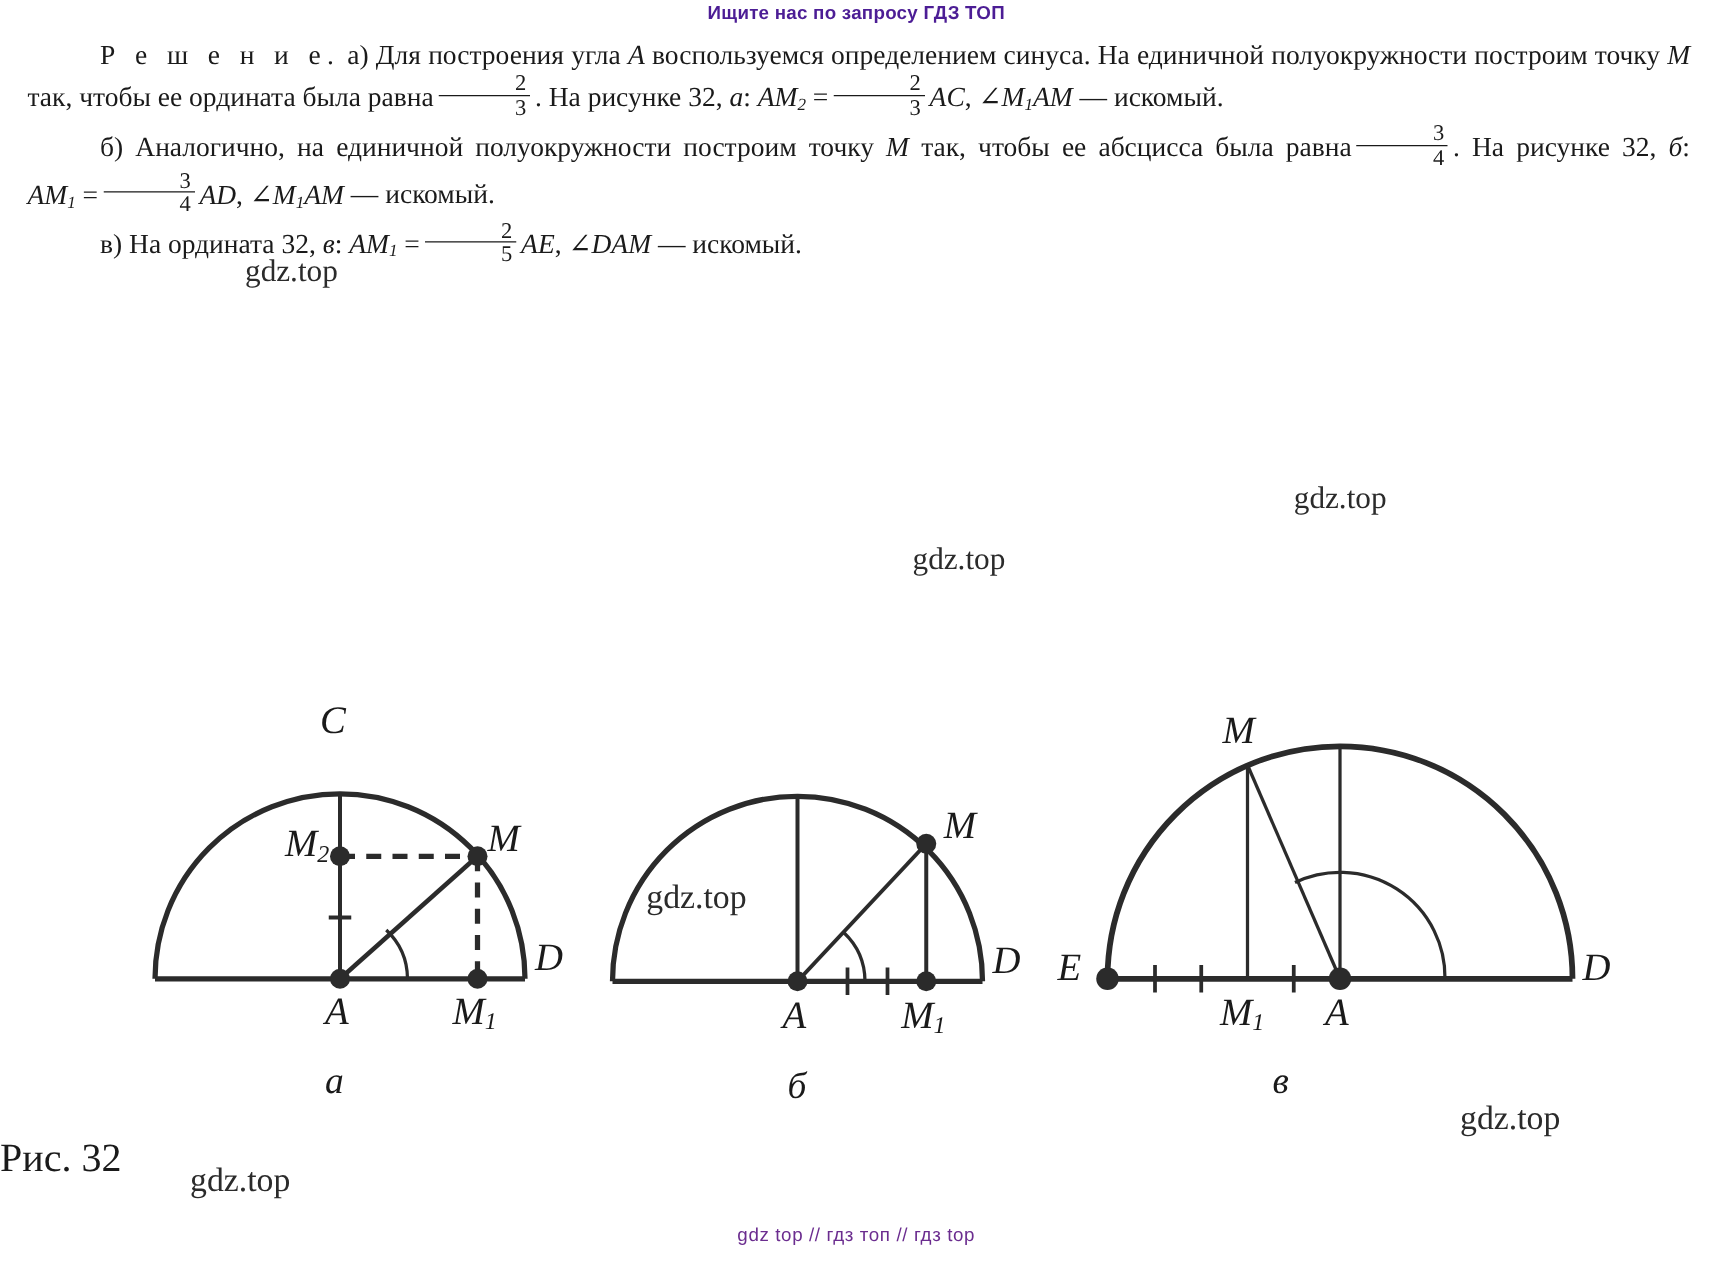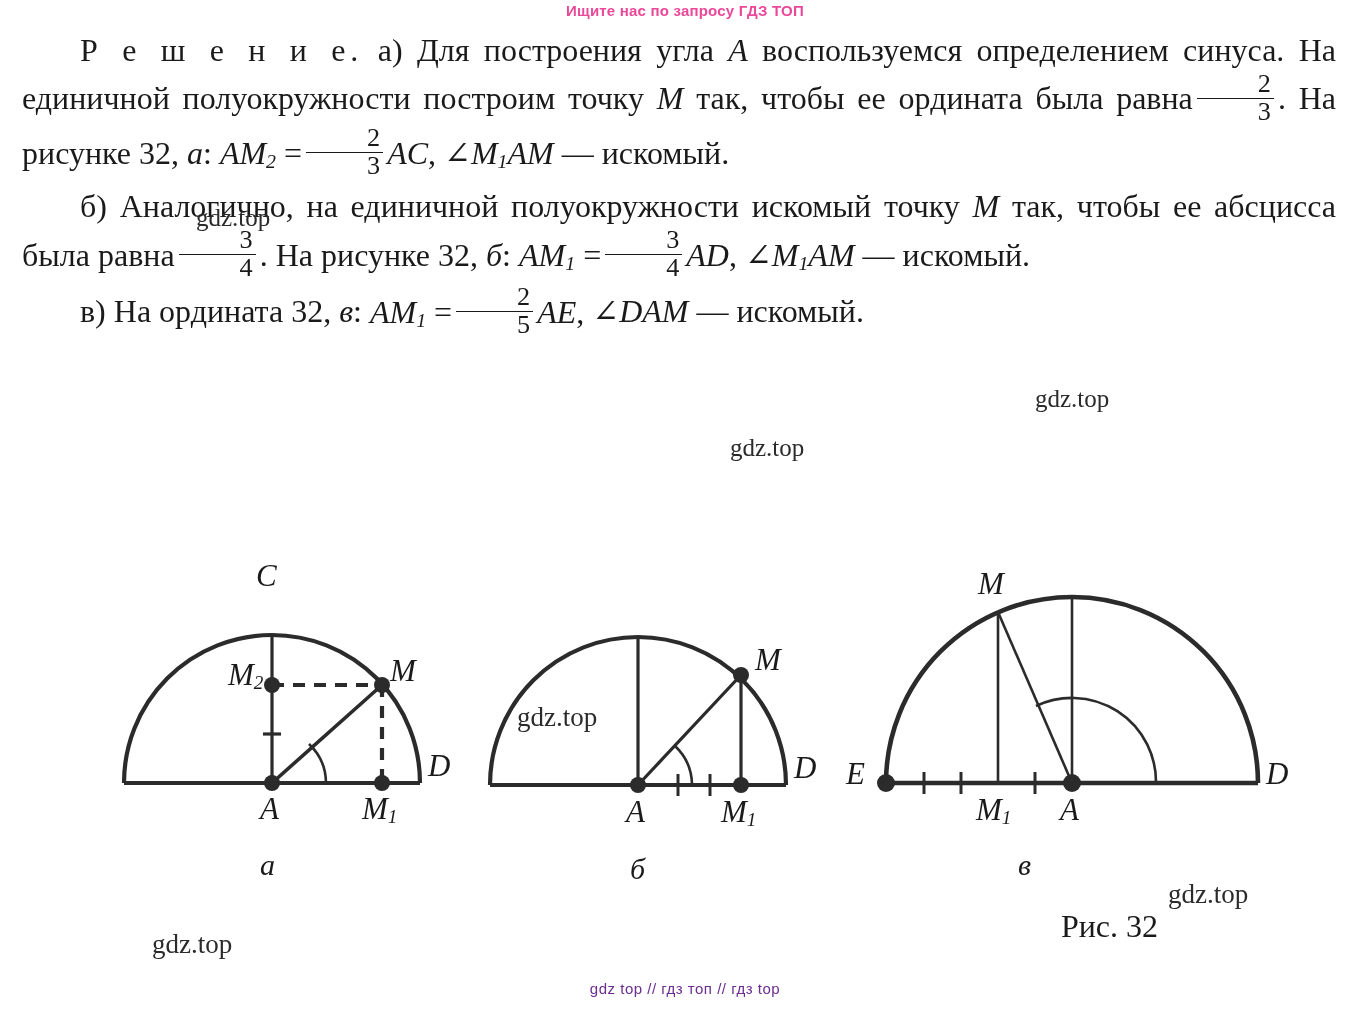--- a/index.html
+++ b/index.html
@@ -19,37 +19,37 @@
   
   .top-banner {
     position: absolute;
     top: 2px;
     left: 0;
     width: 1370px;
     text-align: center;
     font-family: "Liberation Sans", sans-serif;
     font-size: 15px;
     font-weight: 700;
-    color: #ec4899;
+    color: #4c1d95;
     letter-spacing: 0.2px;
   }
 
   
   .text-block {
     position: absolute;
     left: 22px;
     top: 28px;
     width: 1330px;
   }
   .para {
-    font-size: 32px;
+    font-size: 22px;
     line-height: 1.42;
     text-align: justify;
     text-justify: inter-word;
-    margin: 0 16px 2px 0;
+    margin: 0 0 2px 0;
     white-space: normal;
   }
   .para.indent { text-indent: 58px; }
   .sparse {
     letter-spacing: 5px;
   }
   .mi {
     font-style: italic;
     font-family: "Liberation Serif", "DejaVu Serif", serif;
   }
@@ -85,21 +85,21 @@
   .fig-label {
     position: absolute;
     font-style: italic;
     font-size: 30px;
   }
   .caption {
     position: absolute;
     left: 0;
     top: 908px;
     width: 1158px;
-    text-align: right;
+    text-align: left;
     font-size: 32px;
   }
 
   
   .wm {
     position: absolute;
     font-family: Liberation Serif, serif;
     color: #2b2b2b;
     white-space: nowrap;
   }
@@ -140,21 +140,21 @@
     <span class="cyr-it">а</span><span>:</span>
     <span class="nowrapx"><span class="mi">AM</span><sub>2</sub>
     <span>=</span><span class="frac"><span class="num">2</span><span class="den">3</span></span><span class="mi">AC</span><span>,</span></span>
     <span class="nowrapx"><span class="mi">∠M</span><sub>1</sub><span class="mi">AM</span></span>
     <span>—</span>
     <span>искомый.</span>
   </p>
 
   <p class="para indent">
     <span>б)</span>
-    <span>Аналогично, на единичной полуокружности искомый точку</span>
+    <span>Аналогично, на единичной полуокружности построим точку</span>
     <span class="mi">M</span>
     <span>так, чтобы ее абсцисса была равна</span><span class="frac"><span class="num">3</span><span class="den">4</span></span><span>. На рисунке 32,</span>
     <span class="cyr-it">б</span><span>:</span>
     <span class="nowrapx"><span class="mi">AM</span><sub>1</sub>
     <span>=</span><span class="frac"><span class="num">3</span><span class="den">4</span></span><span class="mi">AD</span><span>,</span></span>
     <span class="nowrapx"><span class="mi">∠M</span><sub>1</sub><span class="mi">AM</span></span>
     <span>—</span>
     <span>искомый.</span>
   </p>
 

